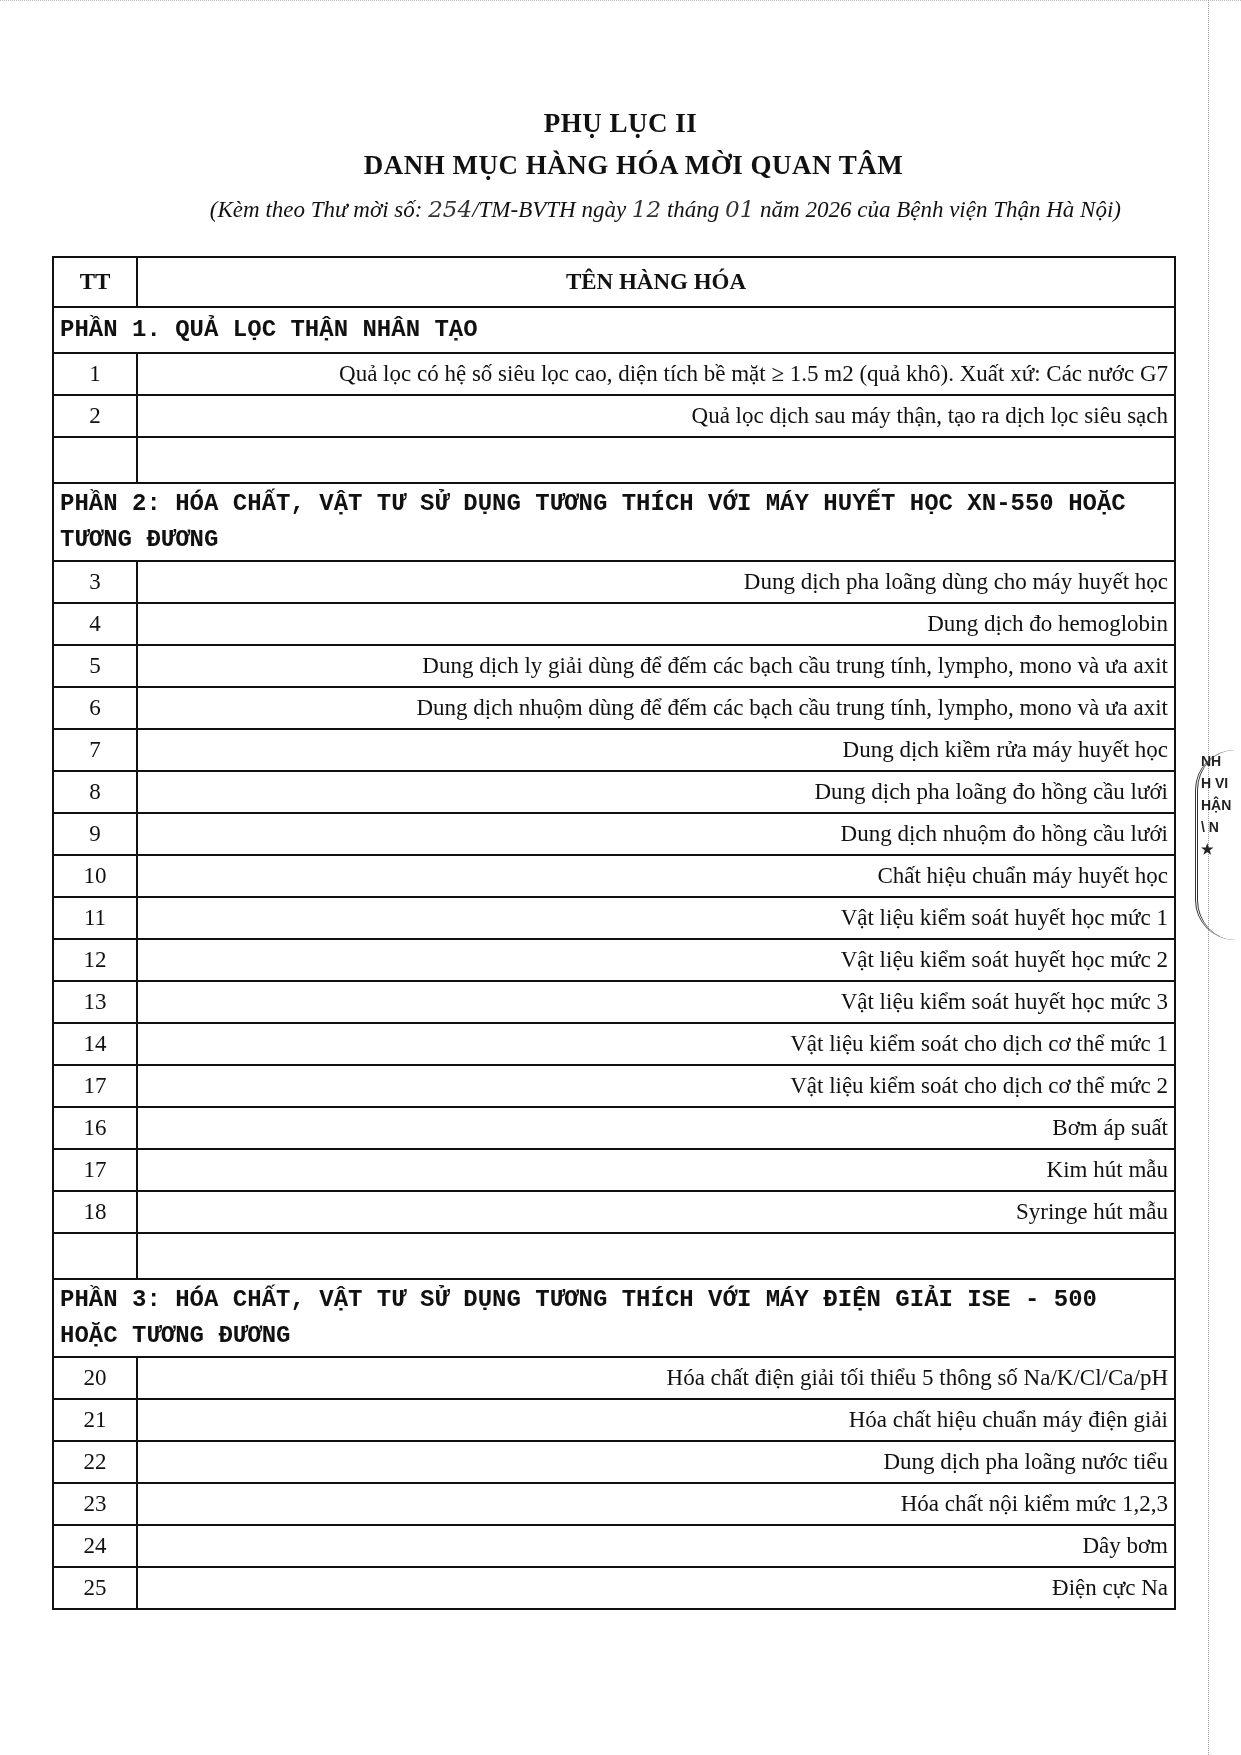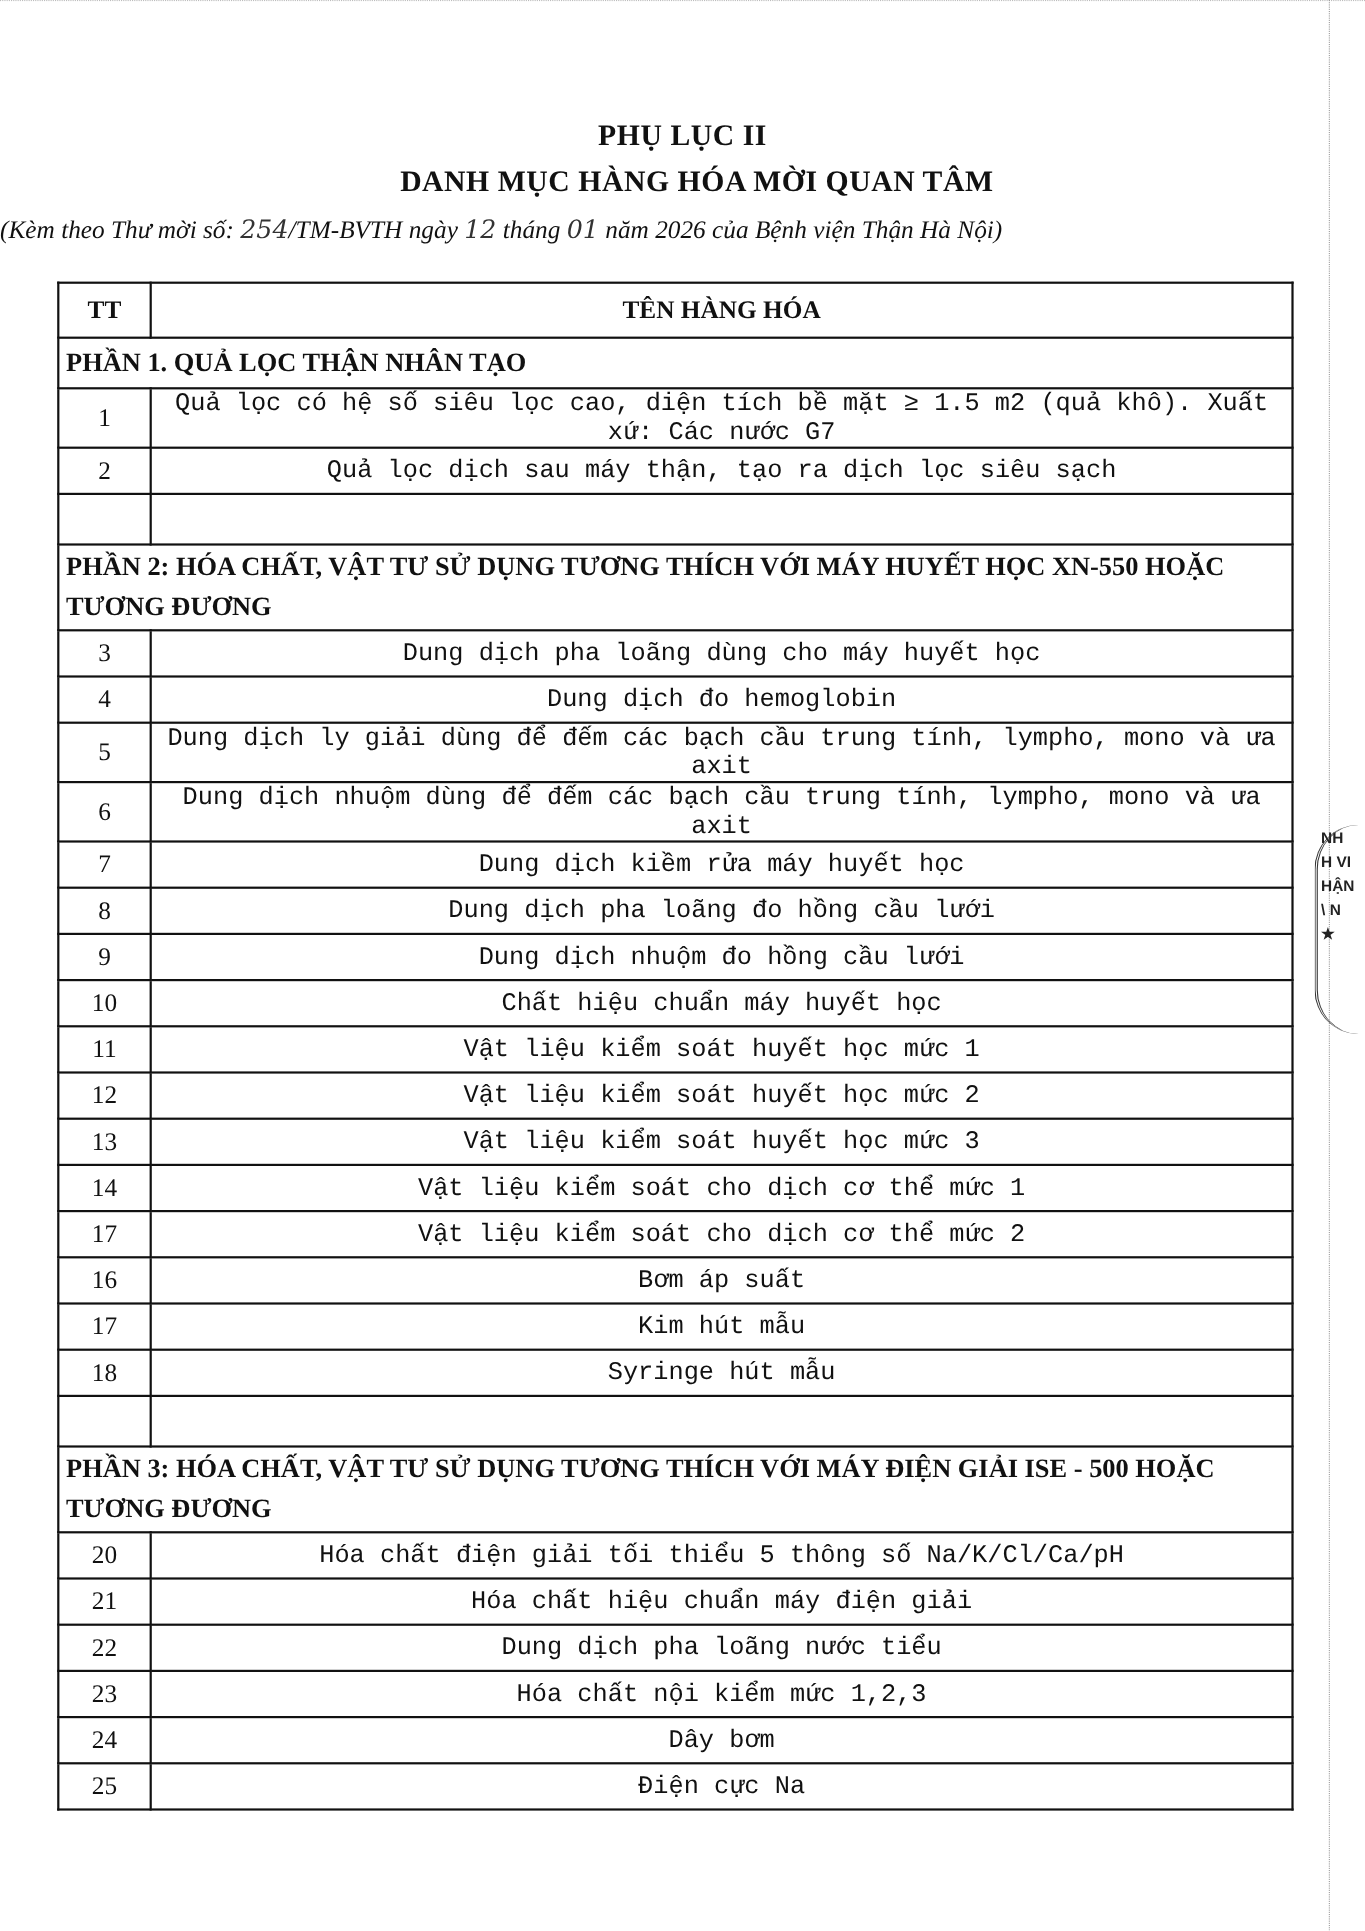--- a/index.html
+++ b/index.html
@@ -6,31 +6,31 @@
   body {
     width: 1241px; height: 1755px; position: relative; overflow: hidden;
     font-family: "Liberation Serif", "DejaVu Serif", serif; color: #111;
   }
   .page { position: absolute; left: 0; top: 0; width: 1241px; height: 1755px; }
   .top-strip { position: absolute; left: 0; top: 0; width: 1241px; height: 6px;
     border-top: 1px dotted #bbb; }
   .title { position: absolute; left: 0; width: 1241px; text-align: center; font-weight: bold; }
   .t1 { top: 108px; font-size: 27px; letter-spacing: 0.5px; }
   .t2 { top: 150px; font-size: 27px; letter-spacing: 0.5px; padding-left: 13px; }
-  .subtitle { position: absolute; left: 0; width: 1121px; top: 196px; text-align: left;
+  .subtitle { position: absolute; left: 0; width: 1121px; top: 196px; text-align: right;
     font-style: italic; font-size: 23px; }
   .hand { font-family: "DejaVu Serif", serif; font-style: italic; color: #333; }
 
   table.main { position: absolute; left: 52px; top: 256px; width: 1124px;
     border-collapse: collapse; font-size: 23px; }
   table.main td, table.main th { border: 2px solid #111; padding: 0 6px; height: 40px; }
   table.main th { font-weight: bold; font-size: 23px; height: 48px; }
   td.num { width: 70px; text-align: center; }
-  td.name { text-align: center; font-family: Liberation Mono, monospace; }
-  tr.section td { font-weight: bold; font-size: 24px; line-height: 36px; padding: 2px 6px; }
+  td.name { text-align: right; }
+  tr.section td { font-weight: bold; font-size: 24px; line-height: 36px; padding: 2px 6px; font-family: Liberation Mono, monospace; }
   tr.empty td { height: 44px; }
 
   .right-margin { position: absolute; left: 1208px; top: 0; width: 2px; height: 1755px;
     border-left: 1px dotted #999; }
   .stamp { position: absolute; left: 1195px; top: 750px; width: 46px; height: 200px;
     font-family: "Liberation Sans", sans-serif; font-size: 14px; color: #222; line-height: 22px; }
   .stamp .arc { border-left: 3px double #333; border-radius: 40px 0 0 40px; height: 190px;
     position: absolute; left: 0; top: 0; width: 40px; }
   .stamp span { display: block; padding-left: 6px; font-weight: bold; }
 </style>

